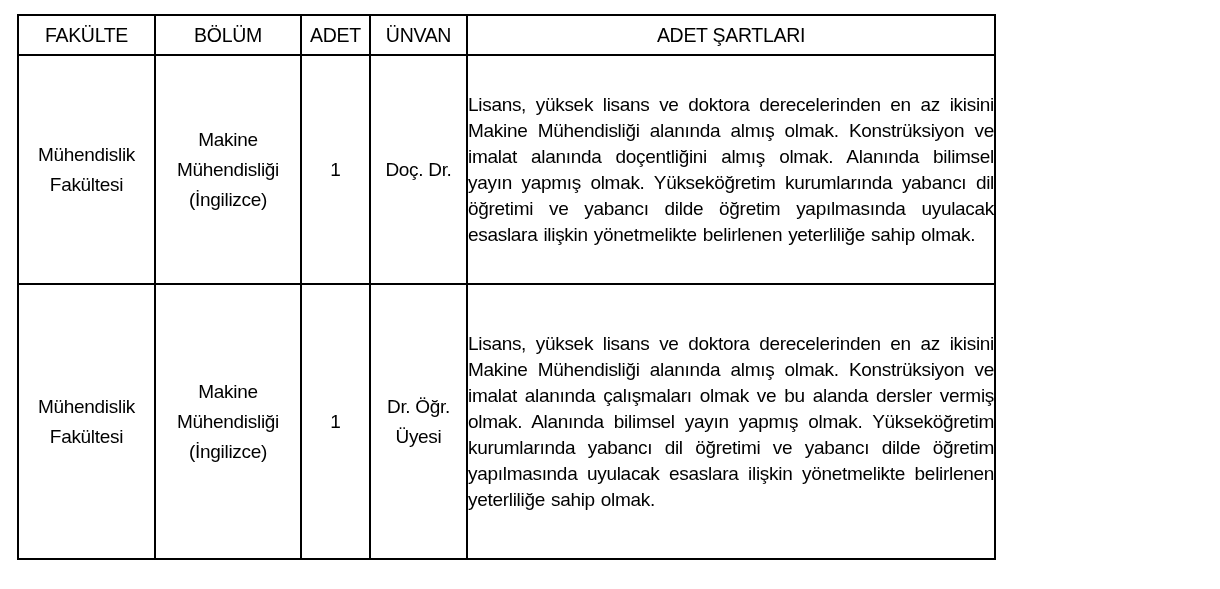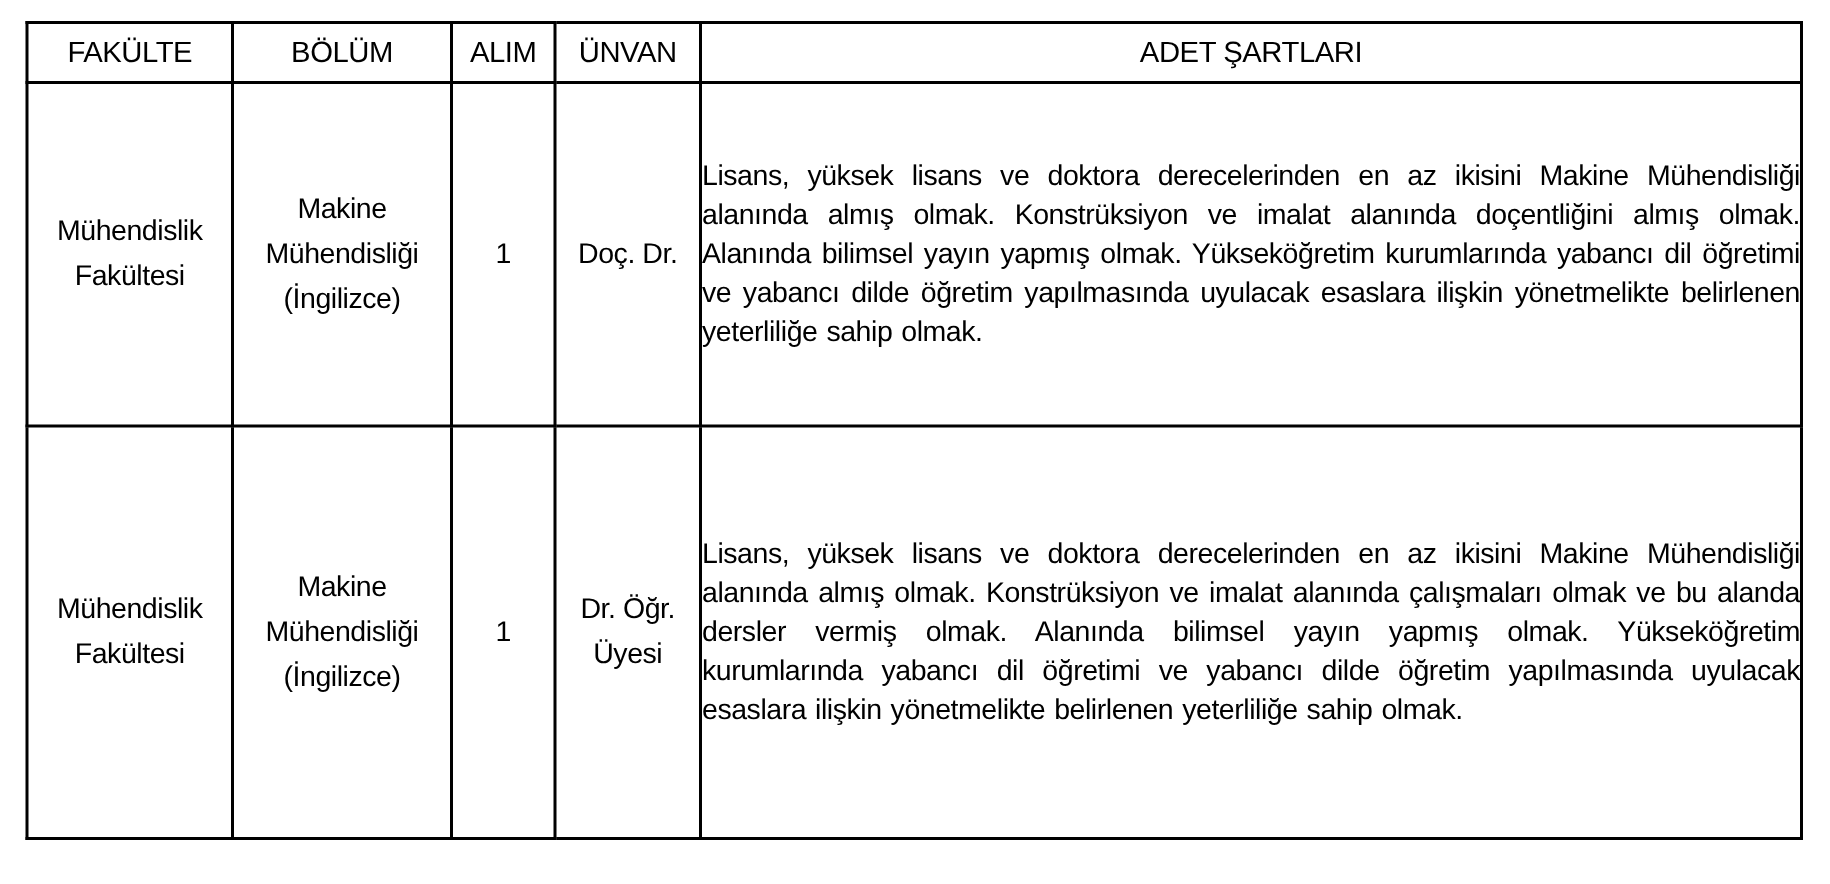--- a/index.html
+++ b/index.html
@@ -1,21 +1,21 @@
 <!DOCTYPE html>
 <html><head>
 <meta charset="utf-8">
 <style>
   html, body { margin: 0; padding: 0; background: #ffffff; }
   body { width: 1220px; height: 589px; position: relative; overflow: hidden;
          font-family: "Liberation Sans", "DejaVu Sans", sans-serif; color: #000; }
   table.req {
     position: absolute; left: 17px; top: 14px;
     border-collapse: collapse; table-layout: fixed;
-    width: 1185px;
+    width: 979px;
   }
   table.req td, table.req th {
     border: 2px solid #000; padding: 0; font-weight: normal;
     font-size: 19px; line-height: 26px; vertical-align: middle;
     letter-spacing: -0.3px;
   }
   table.req th { height: 38px; text-align: center; font-size: 19.5px; }
   .c1 { width: 137px; } .c2 { width: 146px; } .c3 { width: 69px; }
   .c4 { width: 97px; } .c5 { width: auto; }
   td.center { text-align: center; }
@@ -36,21 +36,21 @@
     <col class="c1">
       <col class="c2">
       <col class="c3">
       <col class="c4">
       <col class="c5">
   </colgroup>
   <thead>
     <tr>
       <th>FAKÜLTE</th>
       <th>BÖLÜM</th>
-      <th>ALIM</th>
+      <th>ADET</th>
       <th>ÜNVAN</th>
       <th>ADET ŞARTLARI</th>
     </tr>
   </thead>
   <tbody>
     <tr class="row1">
       <td class="center">
         <span>Mühendislik</span>
         <span>Fakültesi</span>
       </td>

